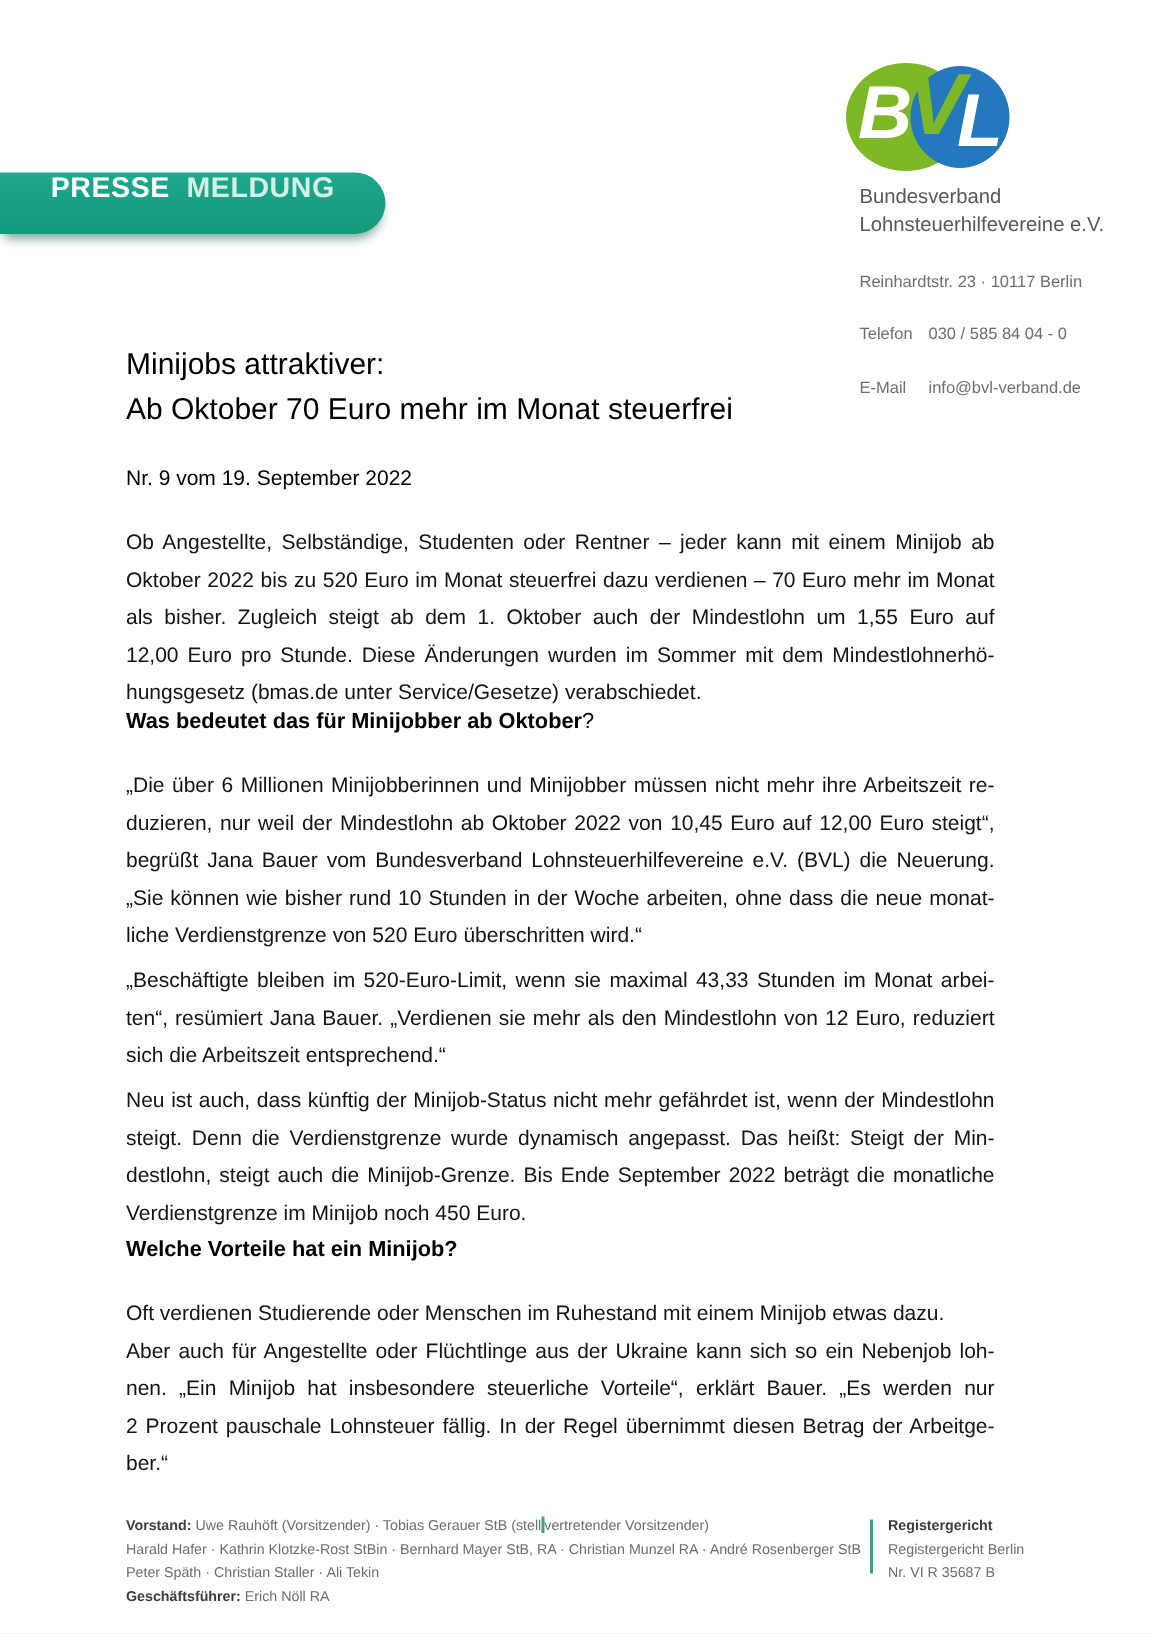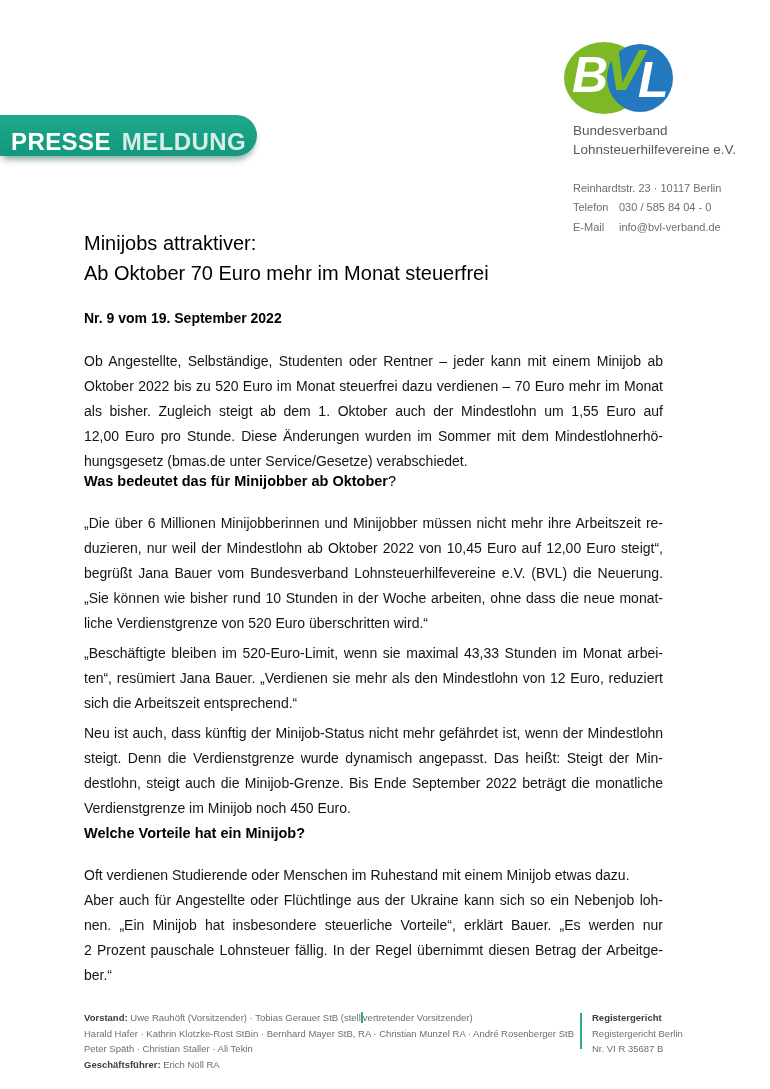--- a/index.html
+++ b/index.html
@@ -6,41 +6,41 @@
   .page{
     position:relative;width:770px;height:1089px;background:#ffffff;
     font-family:"Liberation Sans","DejaVu Sans",sans-serif;overflow:hidden;
   }
   
   .banner{
     position:absolute;left:0;top:115px;width:257px;height:41px;
     background:linear-gradient(#20a88c,#12997d);
     border-radius:0 21px 21px 0;
     box-shadow:0 6px 7px -3px rgba(13,84,68,.55);
-    display:flex;align-items:flex-end;justify-content:center;
-    font-size:24px;letter-spacing:.4px;color:#fff;gap:11px;
+    display:flex;align-items:flex-start;justify-content:center;
+    font-size:19px;letter-spacing:.4px;color:#fff;gap:11px;
   }
   .banner .b-bold{font-weight:700;color:#ffffff;}
   .banner .b-light{font-weight:700;color:#d5eee7;}
   
   .logo-wrap{position:absolute;left:560px;top:36px;width:200px;height:130px;}
   .circ{position:absolute;border-radius:50%;}
   .circ.green{left:4px;top:6px;width:80px;height:72px;background:#7eb827;}
   .circ.blue{left:47px;top:8px;width:66px;height:68px;background:#2478bd;}
   .logo-letter{position:absolute;font-style:italic;font-weight:700;line-height:1;}
   .logo-letter.B{left:12px;top:14px;font-size:50px;color:#fff;}
   .logo-letter.V{left:45px;top:5px;font-size:58px;color:#7eb827;}
   .logo-letter.L{left:78px;top:19px;font-size:50px;color:#fff;}
   .org{position:absolute;left:13px;top:85px;font-size:13.5px;line-height:19px;color:#58585a;white-space:nowrap;}
   
   .contact{position:absolute;left:573px;top:179px;font-size:11px;line-height:19.3px;color:#6f6e6e;white-space:nowrap;}
-  .contact .lbl{display:inline-block;width:46px;}
+  .contact .lbl{display:inline-block;width:46px;margin-top:16px;}
   
   .title{position:absolute;left:84px;top:228px;width:600px;font-size:20px;font-weight:400;line-height:30px;color:#000;}
-  .dateline{position:absolute;left:84px;top:310px;font-size:14px;font-weight:700;color:#000;}
+  .dateline{position:absolute;left:84px;top:310px;font-size:14px;font-weight:400;color:#000;}
   .blk{position:absolute;left:84px;width:579px;font-size:14px;color:#141414;}
   .tline{line-height:25px;}
   .tline.just{text-align:justify;text-align-last:justify;}
   .subhead{font-size:14.5px;font-weight:700;color:#000;line-height:25px;}
   .subhead .q{font-weight:400;}
   
   .foot-left{position:absolute;left:84px;top:1010px;width:480px;font-size:9.5px;line-height:15.5px;color:#6e6e6e;white-space:nowrap;}
   .foot-left b{color:#3d3d3d;}
   .caret{display:inline-block;width:2px;height:11px;background:#2fa98c;vertical-align:-2px;}
   .foot-rule{position:absolute;left:580px;top:1013px;width:2px;height:36px;background:#2fa98c;}

